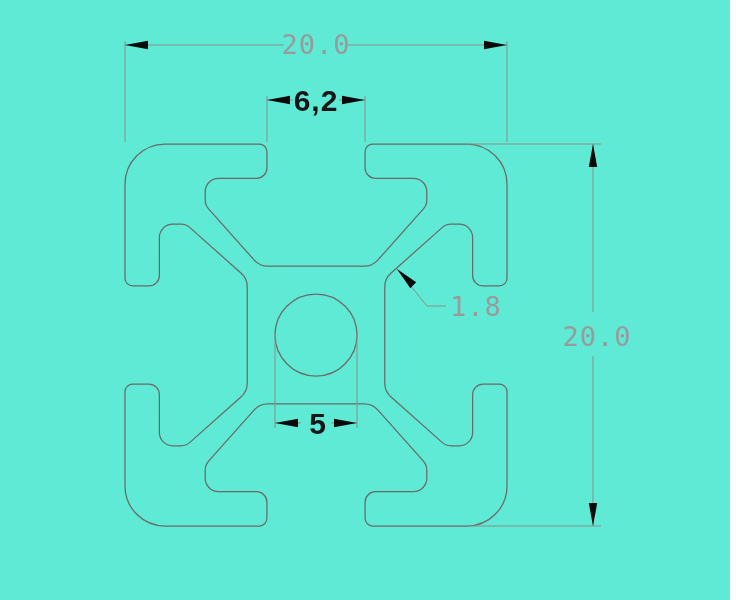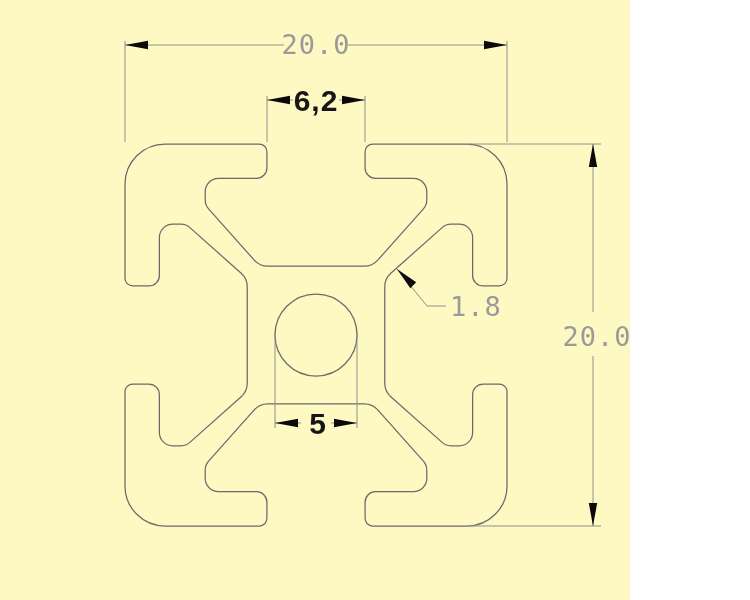--- a/index.html
+++ b/index.html
@@ -1,16 +1,16 @@
 <!DOCTYPE html>
 <html><head>
 <meta charset="utf-8">
 <style>
   html,body{margin:0;padding:0;background:#ffffff;}
-  .stage{position:relative;width:630px;height:600px;background:#fef9c3;overflow:hidden;}
+  .stage{position:relative;width:730px;height:600px;background:#5eead4;overflow:hidden;}
   svg{display:block;}
   .dim-line{stroke:#8e8e8e;stroke-width:1;fill:none;}
   .profile{stroke:#6a6a6a;stroke-width:1.25;fill:none;}
   .arrow{fill:#0a0a0a;stroke:none;}
   .txt-gray{fill:#9a9a9a;font-family:"DejaVu Sans Mono",monospace;font-size:27px;letter-spacing:1px;}
   .txt-dark{fill:#161616;font-family:"Liberation Sans",sans-serif;font-size:30px;font-weight:bold;letter-spacing:1px;}
 </style>
 </head>
 <body>
 

